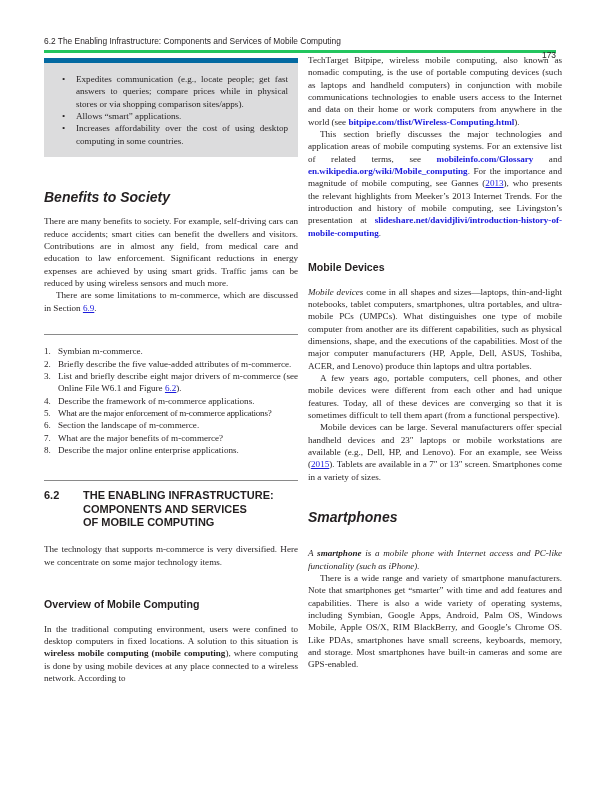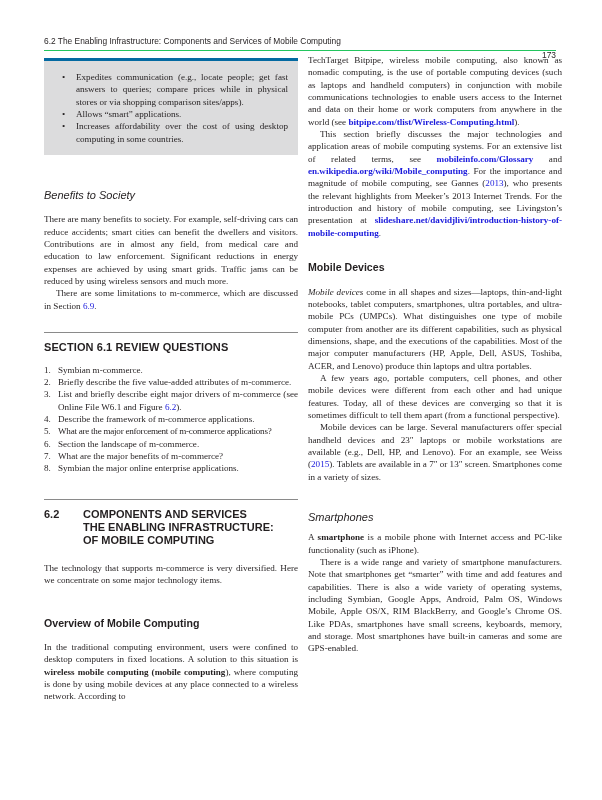--- a/index.html
+++ b/index.html
@@ -1,40 +1,40 @@
 <!DOCTYPE html>
 <html><head>
 <meta charset="utf-8">
 <style>
   html, body { margin: 0; padding: 0; background: #ffffff; }
   body { width: 602px; height: 800px; position: relative; overflow: hidden; font-family: "Liberation Serif", serif; color: #231f20; }
-  .running-head { position: absolute; left: 44px; top: 34px; width: 512px; height: 16px; border-bottom: 1px solid #22c55e; font-family: "Liberation Sans", sans-serif; font-size: 8.4px; color: #231f20; }
+  .running-head { position: absolute; left: 44px; top: 34px; width: 512px; height: 16px; border-bottom: 3px solid #22c55e; font-family: "Liberation Sans", sans-serif; font-size: 8.4px; color: #231f20; }
   .running-head .sec { position: absolute; left: 0; top: 2px; }
   .running-head .pg { position: absolute; right: 0; top: 16px; }
   .col { position: absolute; top: 54px; width: 254px; font-size: 9.1px; line-height: 12.35px; text-align: justify; hyphens: manual; }
   .col-left { left: 44px; }
   .col-right { left: 308px; }
   p { margin: 0; }
   p.indent { text-indent: 12px; }
-  .graybox { background: #dcdcdd; border-top: 3px solid #0369a1; padding: 10px 10px 10px 10px; margin-top: 4px; }
+  .graybox { background: #dcdcdd; border-top: 5px solid #0369a1; padding: 10px 10px 10px 10px; margin-top: 4px; }
   .graybox ul { margin: 0; padding: 0 0 0 8px; list-style: none; }
   .graybox li { position: relative; padding-left: 14px; }
   .graybox li::before { content: "\2022"; position: absolute; left: 0; }
-  .sub-head { font-family: "Liberation Sans", sans-serif; font-weight: normal; font-style: italic; font-size: 11px; }
+  .sub-head { font-family: "Liberation Sans", sans-serif; font-weight: bold; font-style: italic; font-size: 14px; }
   .head-b { font-family: "Liberation Sans", sans-serif; font-weight: bold; font-size: 10.6px; }
   .review-rule { border-top: 1px solid #8a8a8a; margin-top: 0; }
   .review-title { font-family: "Liberation Sans", sans-serif; font-weight: bold; font-size: 11px; margin-top: 8px; letter-spacing: 0.1px; }
   ol.rq { margin: 10px 0 0 0; padding: 0; list-style: none; }
   ol.rq li { position: relative; padding-left: 14px; }
   ol.rq li .num { position: absolute; left: 0; }
   .sec-rule { border-top: 1px solid #8a8a8a; }
   .sec-head { font-family: "Liberation Sans", sans-serif; font-weight: bold; font-size: 11px; line-height: 13.4px; display: flex; margin-top: 8px; }
   .sec-head .num { width: 39px; flex: none; }
   .link { color: #1a1adc; font-weight: bold; }
-  .xref { color: #1a1adc; }
+  .xref { color: #1a1adc; text-decoration: underline; }
   b.term { font-weight: bold; }
   i.term { font-style: italic; }
 </style>
 </head>
 <body>
 
 <div class="running-head">
   <span class="sec">6.2   The Enabling Infrastructure: Components and Services of Mobile Computing</span>
   <span class="pg">173</span>
 </div>
@@ -46,52 +46,51 @@
       <li>Allows “smart” applications.</li>
       <li>Increases affordability over the cost of using desk­top computing in some countries.</li>
     </ul>
   </div>
 
   <div class="sub-head" style="margin-top:34px;">Benefits to Society</div>
   <p style="margin-top:12px;">There are many benefits to society. For example, self-driving cars can reduce accidents; smart cities can benefit the dwell­ers and visitors. Contributions are in almost any field, from medical care and education to law enforcement. Significant reductions in energy expenses are achieved by using smart grids. Traffic jams can be reduced by using wireless sensors and much more.</p>
   <p class="indent"><span>There are some limitations to m-commerce, which are discussed in Section </span><span class="xref">6.9</span><span>.</span></p>
 
   <div class="review-rule" style="margin-top:20px;"></div>
-  <div class="review-title">SECTION 6.1  REVIEW QUESTIONS</div>
   <ol class="rq">
     <li><span class="num">1.</span><span>Symbian m-commerce.</span></li>
     <li><span class="num">2.</span><span>Briefly describe the five value-added attributes of m-comm­erce.</span></li>
     <li><span class="num">3.</span><span>List and briefly describe eight major drivers of m-com­merce (see Online File W6.1 and Figure </span><span class="xref">6.2</span><span>).</span></li>
     <li><span class="num">4.</span><span>Describe the framework of m-commerce applications.</span></li>
     <li style="letter-spacing:-0.25px;"><span class="num">5.</span><span>What are the major enforcement of m-commerce applications?</span></li>
     <li><span class="num">6.</span><span>Section the landscape of m-commerce.</span></li>
     <li><span class="num">7.</span><span>What are the major benefits of m-commerce?</span></li>
-    <li><span class="num">8.</span><span>Symbian the major online enterprise applications.</span></li>
+    <li><span class="num">8.</span><span>Describe the major online enterprise applications.</span></li>
   </ol>
 
   <div class="sec-rule" style="margin-top:24px;"></div>
   <div class="sec-head">
     <span class="num">6.2</span>
     <span>
+      <span style="display:block">THE ENABLING INFRASTRUCTURE:</span>
       <span style="display:block">COMPONENTS AND SERVICES</span>
-      <span style="display:block">THE ENABLING INFRASTRUCTURE:</span>
       <span style="display:block">OF MOBILE COMPUTING</span>
     </span>
   </div>
   <p style="margin-top:14px;">The technology that supports m-commerce is very diversi­fied. Here we concentrate on some major technology items.</p>
 
   <div class="head-b" style="margin-top:30px;">Overview of Mobile Computing</div>
   <p style="margin-top:12px;"><span>In the traditional computing environment, users were con­fined to desktop computers in fixed locations. A solution to this situation is </span><b class="term">wireless mobile computing</b><b class="term"> (</b><b class="term">mobile com­puting</b><span>), where computing is done by using mobile devices at any place connected to a wireless network. According to</span></p>
 </div>
 
 <div class="col col-right">
   <p><span>TechTarget Bitpipe, wireless mobile computing, also known as nomadic computing, is the use of portable computing devices (such as laptops and handheld computers) in con­junction with mobile communications technologies to enable users access to the Internet and data on their home or work computers from anywhere in the world (see </span><span class="link">bitpipe.com/tlist/Wireless-Computing.html</span><span>).</span></p>
   <p class="indent"><span>This section briefly discusses the major technologies and application areas of mobile computing systems. For an extensive list of related terms, see </span><span class="link">mobileinfo.com/Glossary</span><span> and </span><span class="link">en.wikipedia.org/wiki/Mobile_computing</span><span>. For the importance and magnitude of mobile computing, see Gannes (</span><span class="xref">2013</span><span>), who presents the relevant highlights from Meeker’s 2013 Internet Trends. For the introduction and his­tory of mobile computing, see Livingston’s presentation at </span><span class="link">slideshare.net/davidjlivi/introduction-history-of-mobile-computing</span><span>.</span></p>
 
   <div class="head-b" style="margin-top:22px;">Mobile Devices</div>
   <p style="margin-top:12px;"><i class="term">Mobile devices</i><span> come in all shapes and sizes—laptops, thin-and-light notebooks, tablet computers, smartphones, ultra portables, and ultra-mobile PCs (UMPCs). What distin­guishes one type of mobile computer from another are its dif­ferent capabilities, such as physical dimensions, shape, and the executions of the capabilities. Most of the major computer manufacturers (HP, Apple, Dell, ASUS, Toshiba, ACER, and Lenovo) produce thin laptops and ultra portables.</span></p>
   <p class="indent">A few years ago, portable computers, cell phones, and other mobile devices were different from each other and had unique features. Today, all of these devices are converging so that it is sometimes difficult to tell them apart (from a func­tional perspective).</p>
   <p class="indent"><span>Mobile devices can be large. Several manufacturers offer special handheld devices and 23″ laptops or mobile worksta­tions are available (e.g., Dell, HP, and Lenovo). For an exam­ple, see Weiss (</span><span class="xref">2015</span><span>). Tablets are available in a 7″ or 13″ screen. Smartphones come in a variety of sizes.</span></p>
 
   <div class="sub-head" style="margin-top:28px;">Smartphones</div>
-  <p style="margin-top:8px;"><span>A </span><b class="term">smartphone</b><span> is a mobile phone with Internet access and PC-like functionality (such as iPhone).</span></p>
+  <p style="margin-top:24px;font-style:italic;"><span>A </span><b class="term">smartphone</b><span> is a mobile phone with Internet access and PC-like functionality (such as iPhone).</span></p>
   <p class="indent">There is a wide range and variety of smartphone manufac­turers. Note that smartphones get “smarter” with time and add features and capabilities. There is also a wide variety of operating systems, including Symbian, Google Apps, Android, Palm OS, Windows Mobile, Apple OS/X, RIM BlackBerry, and Google’s Chrome OS. Like PDAs, smart­phones have small screens, keyboards, memory, and storage. Most smartphones have built-in cameras and some are GPS-enabled.</p>
 </div>
 
 </body></html>

